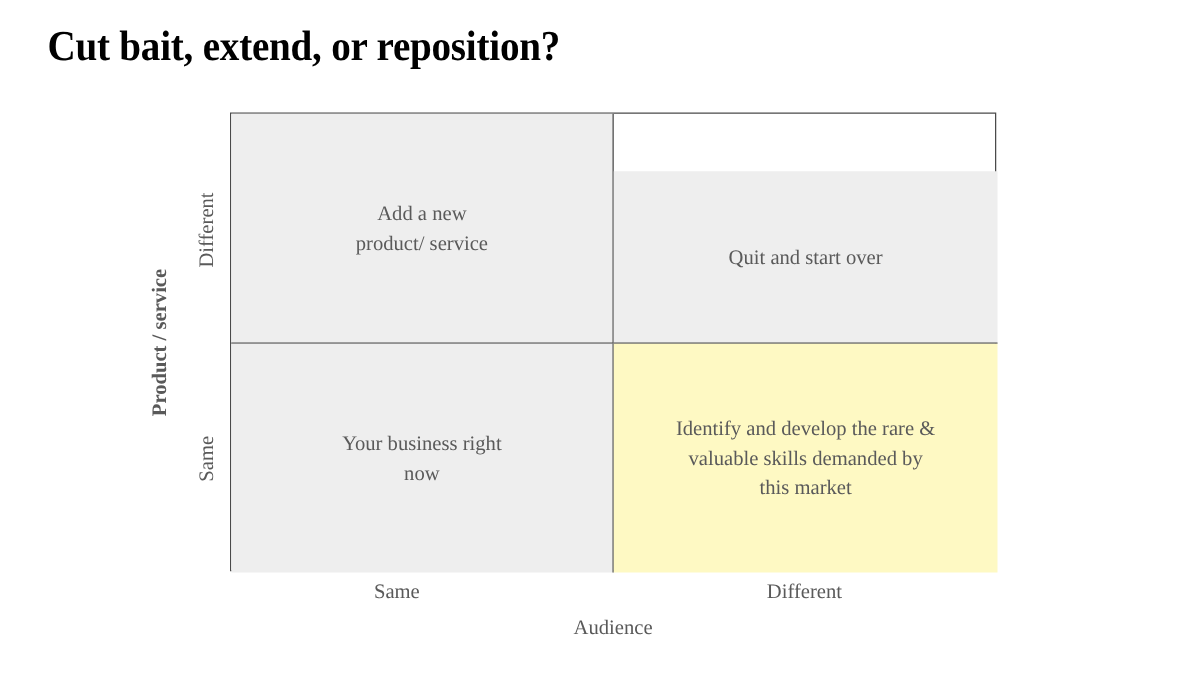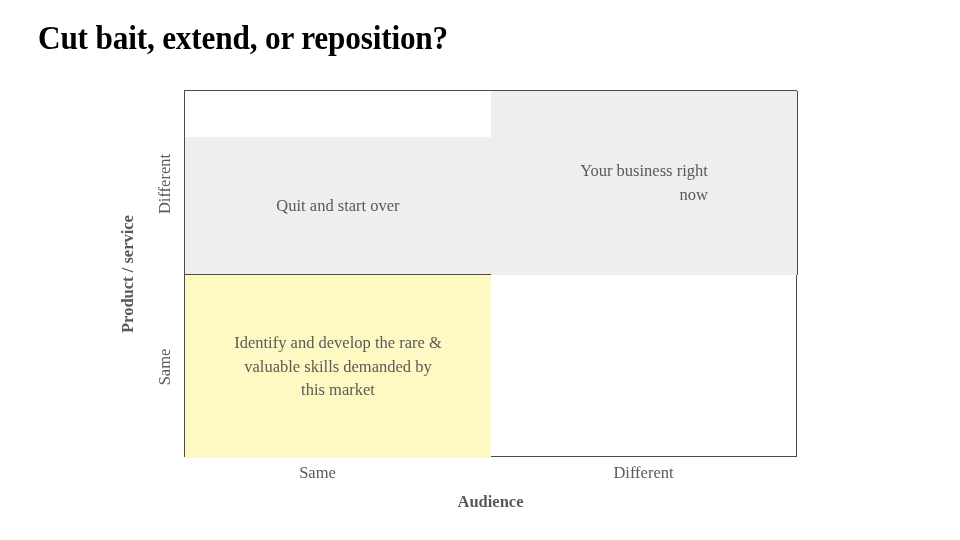--- a/index.html
+++ b/index.html
@@ -54,21 +54,21 @@
     font-size: 16.5px;
     line-height: 1.45;
     color: #5a5a5a;
     padding: 6px 18px;
     white-space: pre-line;
   }
   .cell-grey  { background: #eeeeee; }
   .cell-blue  { background: #fef9c3; }
   .cell-tl { border-right: 1.5px solid #4a4a4a; border-bottom: 1.5px solid #4a4a4a; }
   .cell-tr { border-bottom: 1.5px solid #4a4a4a; margin-top: 46px; }
-  .cell-bl { border-right: 1.5px solid #4a4a4a; text-align: right; }
+  .cell-bl { border-right: 1.5px solid #4a4a4a; }
   .cell-br { }
 
   
   .y-tick {
     position: absolute;
     font-family: "Liberation Serif", serif;
     font-size: 16.5px;
     color: #5a5a5a;
     transform-origin: center center;
     white-space: nowrap;
@@ -114,33 +114,35 @@
   }
   #x-tick-same     { left: 184px; width: 267px; }
   #x-tick-different{ left: 490px; width: 307px; }
   #x-axis-title {
     position: absolute;
     top: 492px;
     left: 184px;
     width: 613px;
     text-align: center;
     font-family: "Liberation Serif", serif;
-    font-weight: bold;
+    font-weight: normal;
     font-size: 16.5px;
     color: #595959;
     white-space: nowrap;
   }
 </style>
 </head>
 <body>
 
 <div id="slide-title">Cut bait, extend, or reposition?</div>
 
 <div id="matrix">
 
+  <div class="cell cell-grey cell-tl">Add a new
+product/ service</div>
 
   <div class="cell cell-grey cell-tr">Quit and start over</div>
 
   <div class="cell cell-grey cell-bl">Your business right
 now</div>
 
   <div class="cell cell-blue cell-br">Identify and develop the rare &amp;
 valuable skills demanded by
 this market</div>
 

